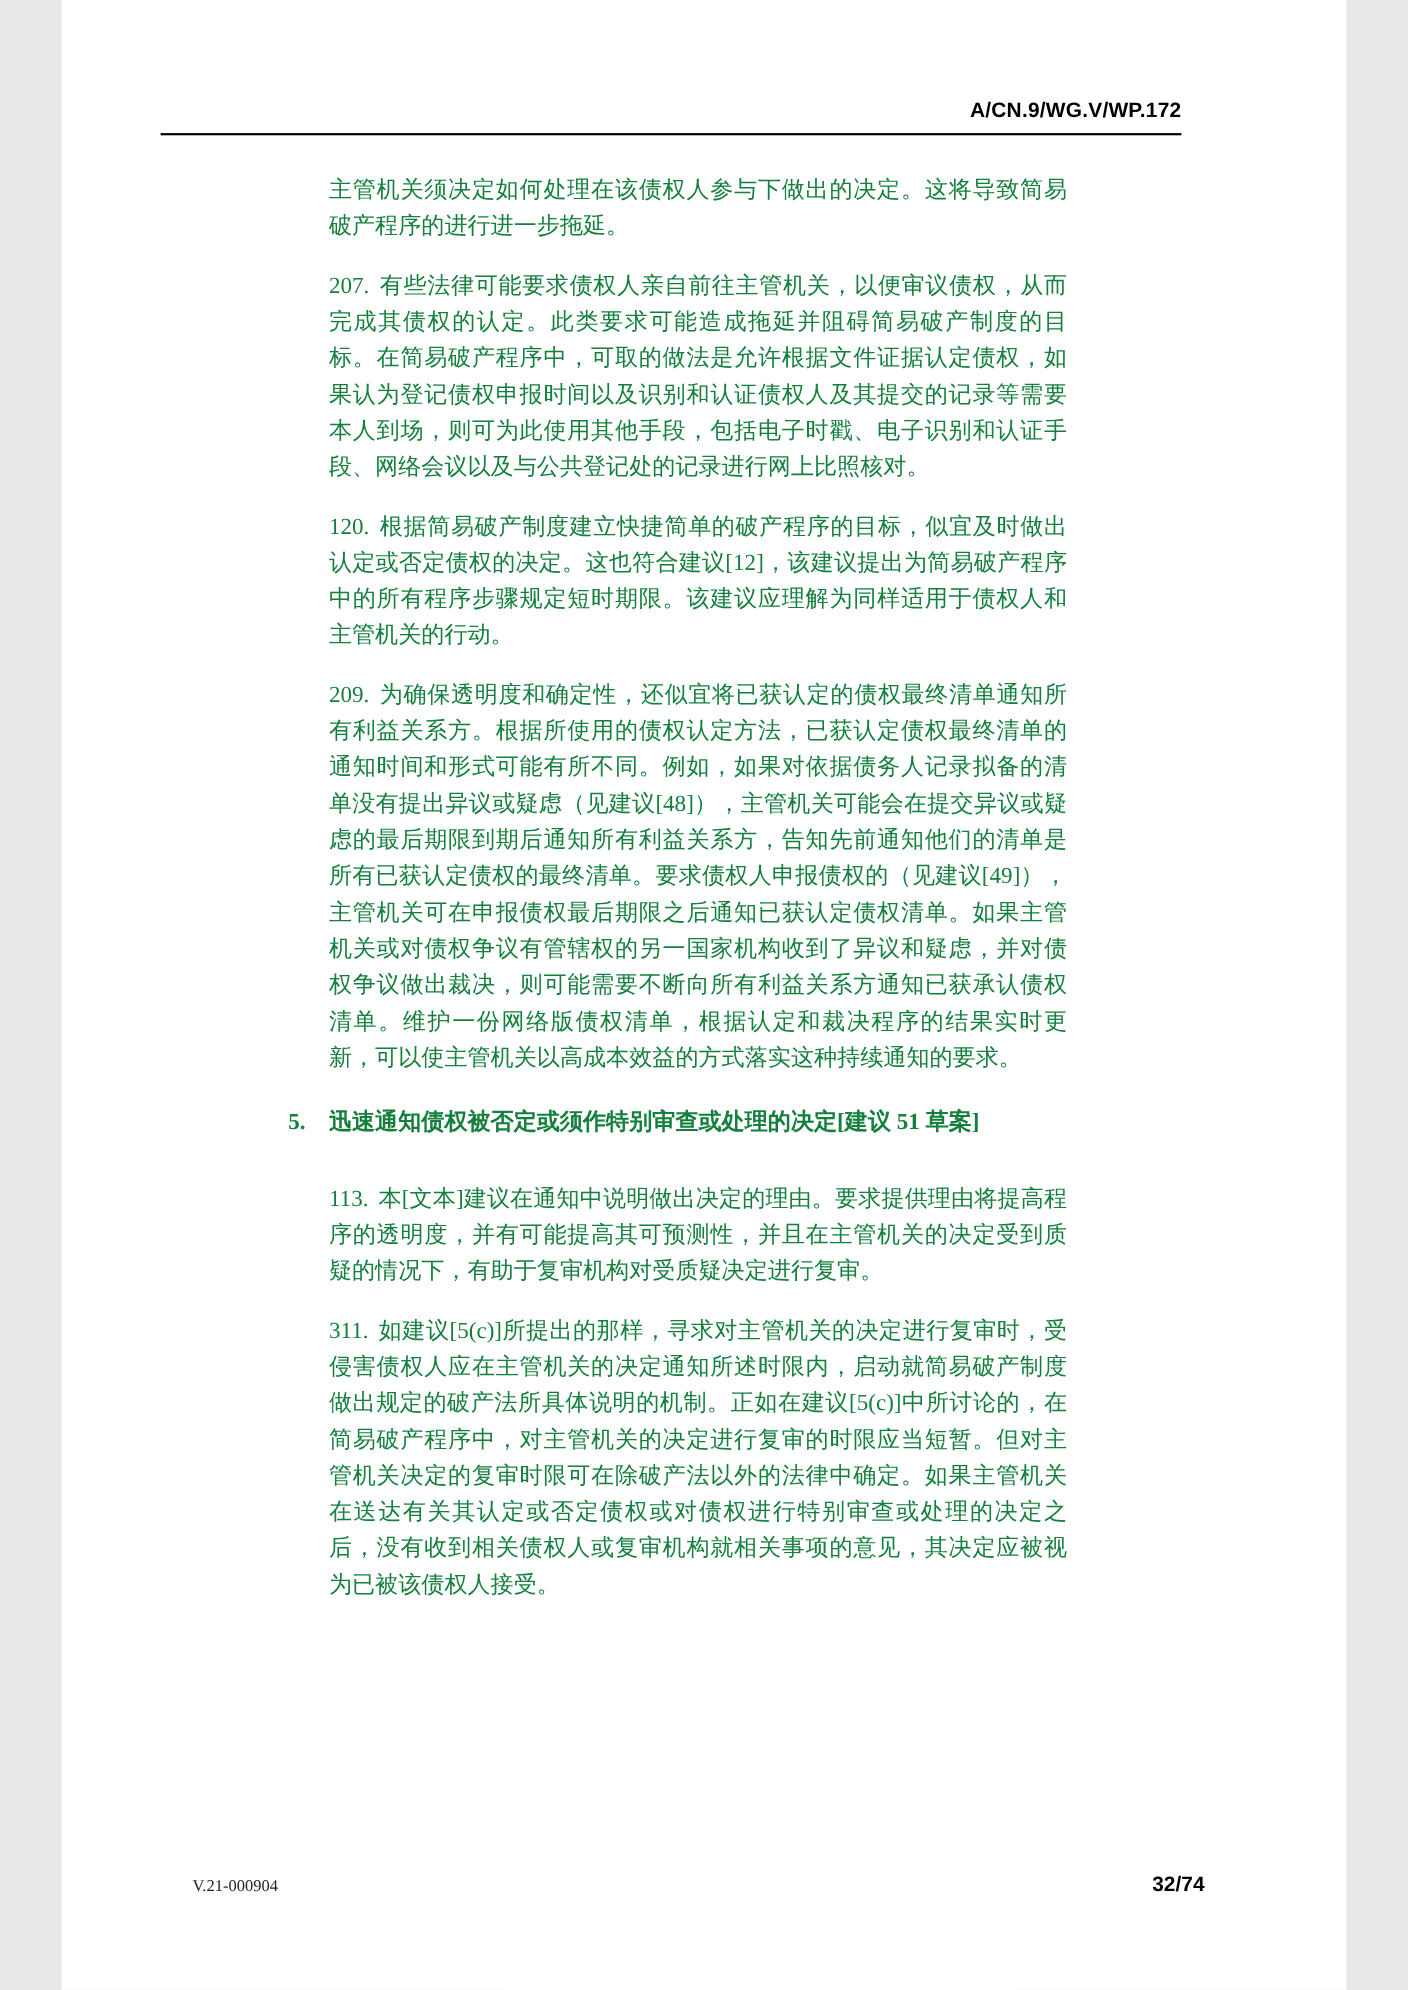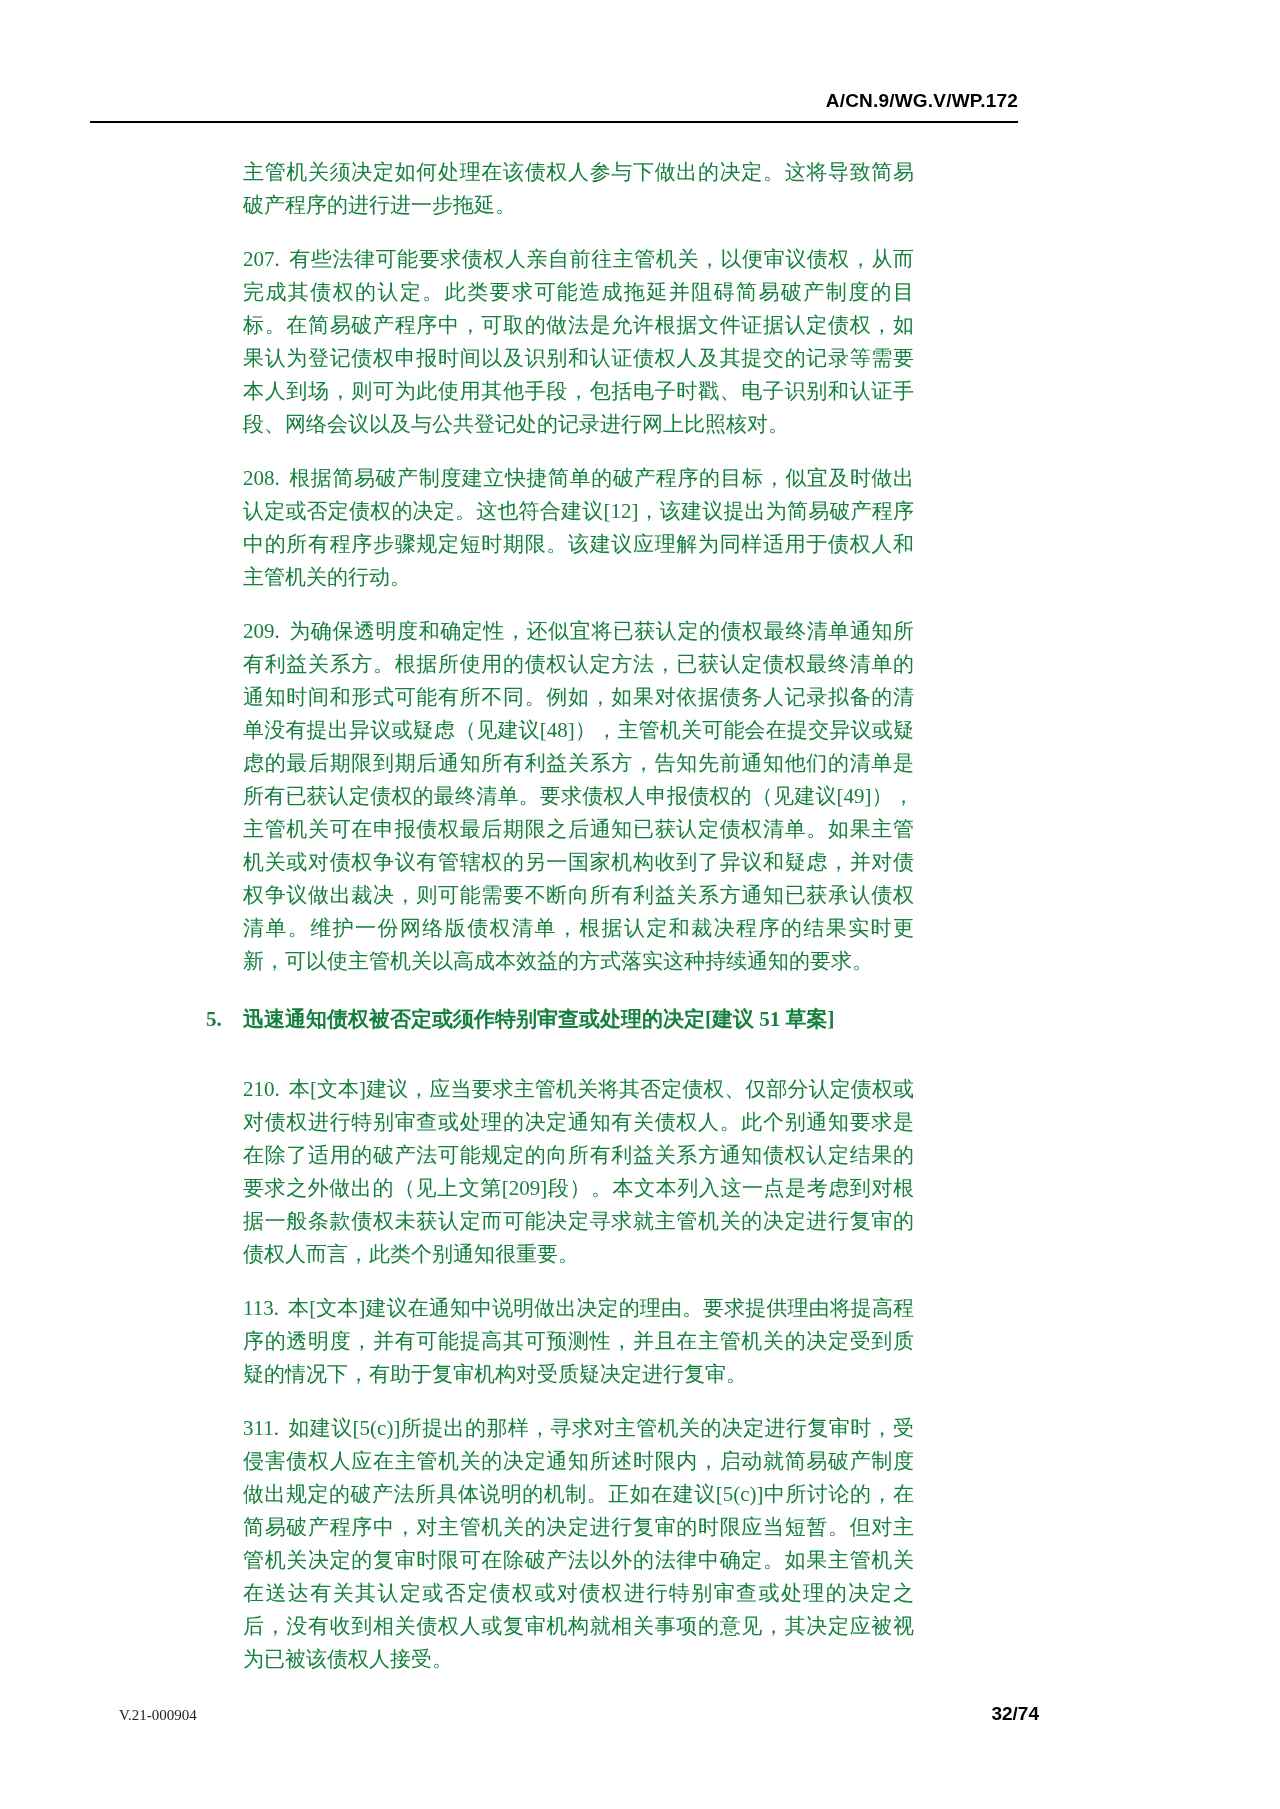--- a/index.html
+++ b/index.html
@@ -1,19 +1,19 @@
 <!DOCTYPE html>
 <html lang="zh"><head>
 <meta charset="utf-8">
 <style>
   * { margin: 0; padding: 0; box-sizing: border-box; }
   html, body { background: #e8e8e8; }
   .page {
     position: relative;
-    width: 1280px;
+    width: 1168px;
     height: 1809px;
     background: #ffffff;
     margin: 0 auto;
     color: #111;
     font-family: "Liberation Serif", "DejaVu Serif", serif;
     overflow: hidden;
   }
 
   
   .doc-header {
@@ -97,30 +97,29 @@
     <div class="doc-symbol">A/CN.9/WG.V/WP.172</div>
     <div class="header-rule"></div>
   </header>
 
   <main class="doc-body">
 
     <p class="para">主管机关须决定如何处理在该债权人参与下做出的决定。这将导致简易破产程序的进行进一步拖延。</p>
 
     <p class="para"><span class="para-num">207.</span><span>有些法律可能要求债权人亲自前往主管机关，以便审议债权，从而完成其债权的认定。此类要求可能造成拖延并阻碍简易破产制度的目标。在简易破产程序中，可取的做法是允许根据文件证据认定债权，如果认为登记债权申报时间以及识别和认证债权人及其提交的记录等需要本人到场，则可为此使用其他手段，包括电子时戳、电子识别和认证手段、网络会议以及与公共登记处的记录进行网上比照核对。</span></p>
 
-    <p class="para"><span class="para-num">208.</span><span>根据简易破产制度建立快捷简单的破产程序的目标，似宜及时做出认定或否定债权的决定。这也符合建议[12]，该建议提出为简易破产程序中的所有程序步骤规定短时期限。该建议应理解为同样适用于债权人和主管机关的行动。</span></p>
+    <p class="para"><span class="para-num">120.</span><span>根据简易破产制度建立快捷简单的破产程序的目标，似宜及时做出认定或否定债权的决定。这也符合建议[12]，该建议提出为简易破产程序中的所有程序步骤规定短时期限。该建议应理解为同样适用于债权人和主管机关的行动。</span></p>
 
     <p class="para"><span class="para-num">209.</span><span>为确保透明度和确定性，还似宜将已获认定的债权最终清单通知所有利益关系方。根据所使用的债权认定方法，已获认定债权最终清单的通知时间和形式可能有所不同。例如，如果对依据债务人记录拟备的清单没有提出异议或疑虑（见建议[48]），主管机关可能会在提交异议或疑虑的最后期限到期后通知所有利益关系方，告知先前通知他们的清单是所有已获认定债权的最终清单。要求债权人申报债权的（见建议[49]），主管机关可在申报债权最后期限之后通知已获认定债权清单。如果主管机关或对债权争议有管辖权的另一国家机构收到了异议和疑虑，并对债权争议做出裁决，则可能需要不断向所有利益关系方通知已获承认债权清单。维护一份网络版债权清单，根据认定和裁决程序的结果实时更新，可以使主管机关以高成本效益的方式落实这种持续通知的要求。</span></p>
 
     <h2 class="section-heading">
       <span class="heading-num">5.</span>
       <span class="heading-title">迅速通知债权被否定或须作特别审查或处理的决定[建议 51 草案]</span>
     </h2>
 
-    <p class="para"><span class="para-num">210.</span><span>本[文本]建议，应当要求主管机关将其否定债权、仅部分认定债权或对债权进行特别审查或处理的决定通知有关债权人。此个别通知要求是在除了适用的破产法可能规定的向所有利益关系方通知债权认定结果的要求之外做出的（见上文第[209]段）。本文本列入这一点是考虑到对根据一般条款债权未获认定而可能决定寻求就主管机关的决定进行复审的债权人而言，此类个别通知很重要。</span></p>
 
     <p class="para"><span class="para-num">113.</span><span>本[文本]建议在通知中说明做出决定的理由。要求提供理由将提高程序的透明度，并有可能提高其可预测性，并且在主管机关的决定受到质疑的情况下，有助于复审机构对受质疑决定进行复审。</span></p>
 
     <p class="para"><span class="para-num">311.</span><span>如建议[5(c)]所提出的那样，寻求对主管机关的决定进行复审时，受侵害债权人应在主管机关的决定通知所述时限内，启动就简易破产制度做出规定的破产法所具体说明的机制。正如在建议[5(c)]中所讨论的，在简易破产程序中，对主管机关的决定进行复审的时限应当短暂。但对主管机关决定的复审时限可在除破产法以外的法律中确定。如果主管机关在送达有关其认定或否定债权或对债权进行特别审查或处理的决定之后，没有收到相关债权人或复审机构就相关事项的意见，其决定应被视为已被该债权人接受。</span></p>
 
   </main>
 
   <footer class="doc-footer">
     <span class="footer-doc-id">V.21-000904</span>
     <span class="footer-page-number">32/74</span>

